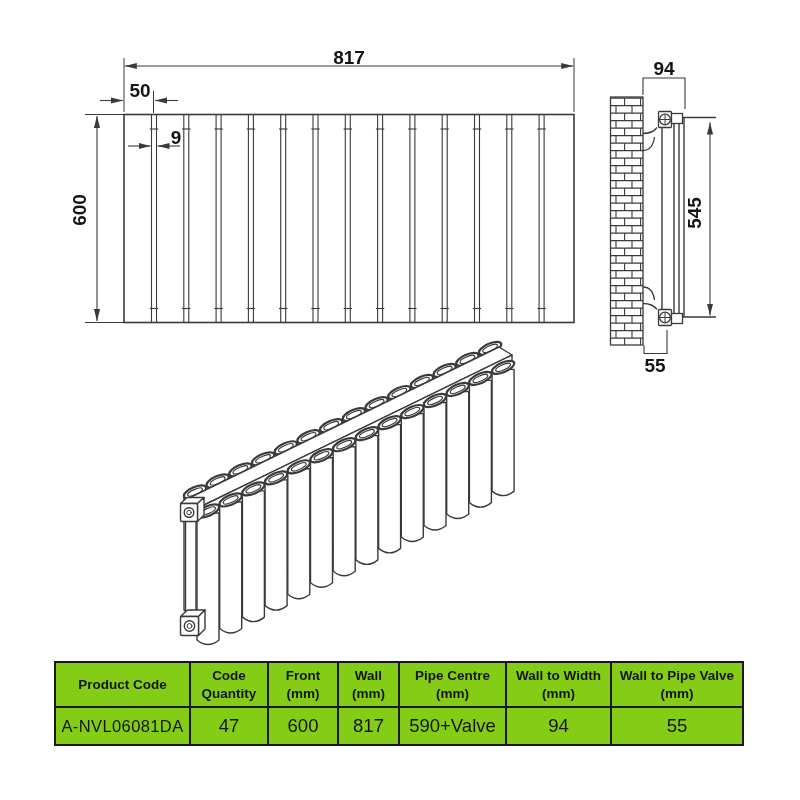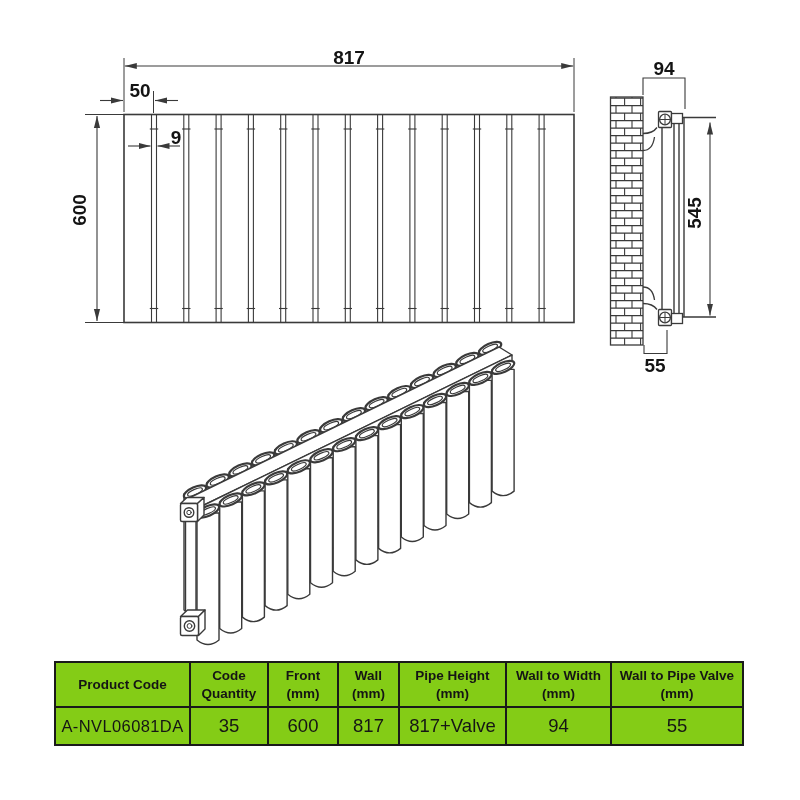--- a/index.html
+++ b/index.html
@@ -265,39 +265,39 @@
           </th>
           <th>
             <div>Front</div>
             <div>(mm)</div>
           </th>
           <th>
             <div>Wall</div>
             <div>(mm)</div>
           </th>
           <th>
-            <div>Pipe Height</div>
+            <div>Pipe Centre</div>
             <div>(mm)</div>
           </th>
           <th>
             <div>Wall to Width</div>
             <div>(mm)</div>
           </th>
           <th>
             <div>Wall to Pipe Valve</div>
             <div>(mm)</div>
           </th>
         </tr>
       </thead>
     <tbody id="spec-body">
         <tr>
           <td class="code">A-NVL06081DA</td>
-          <td>35</td>
+          <td>47</td>
           <td>600</td>
           <td>817</td>
-          <td>817+Valve</td>
+          <td>590+Valve</td>
           <td>94</td>
           <td>55</td>
         </tr>
       </tbody>
   </table>
 
 </div>
 
 </body></html>

